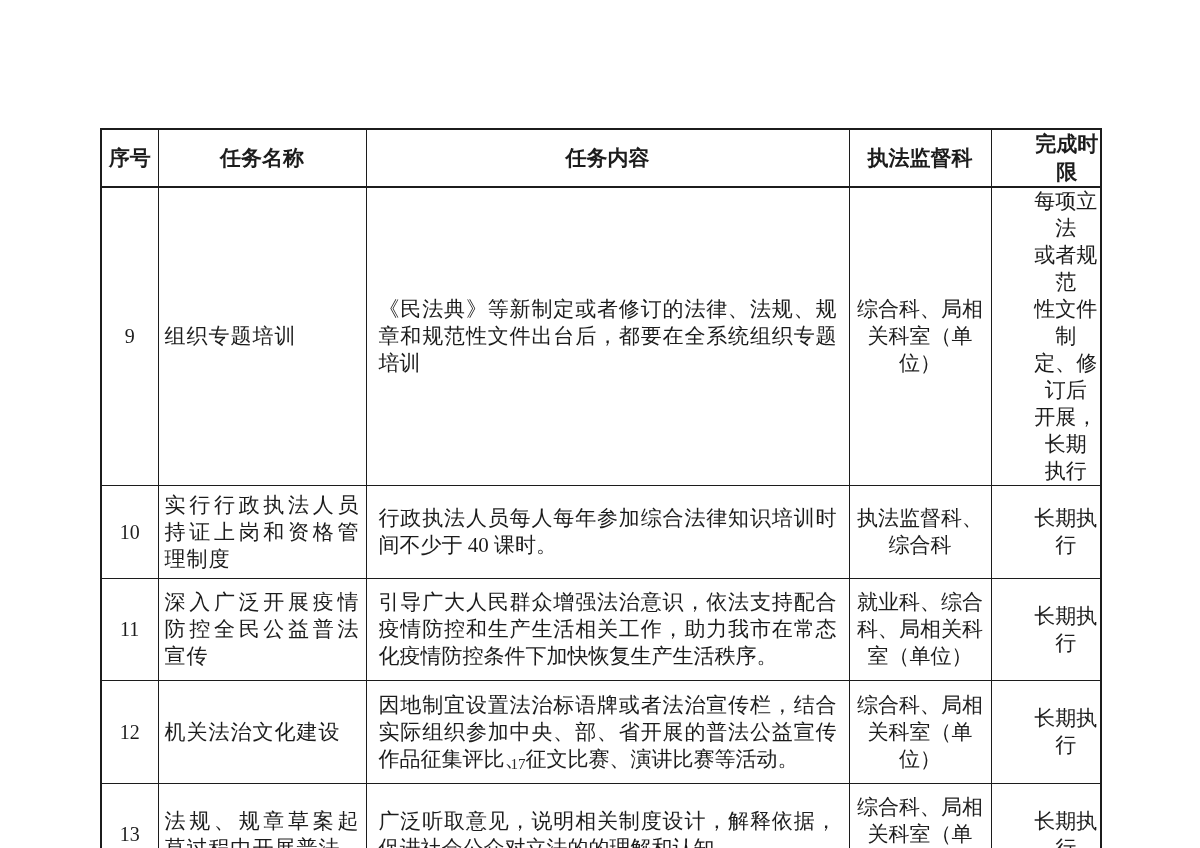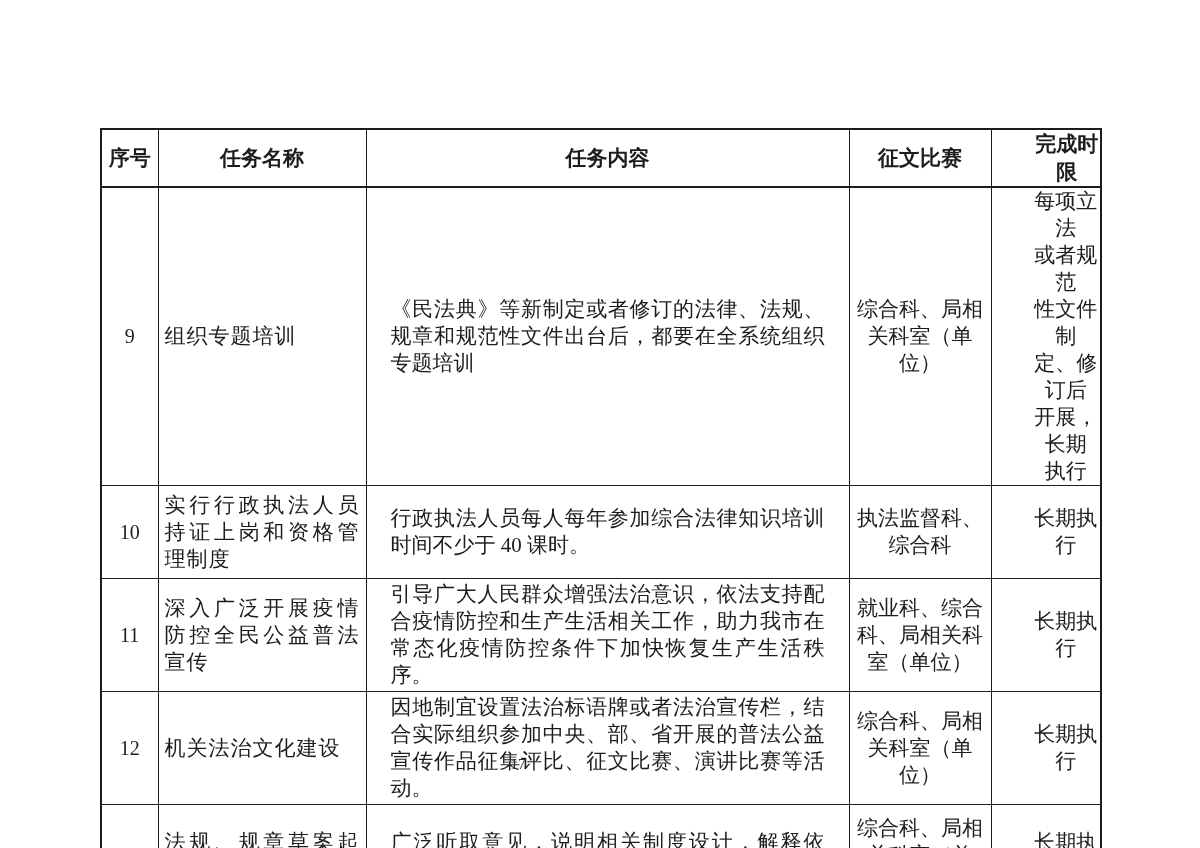--- a/index.html
+++ b/index.html
@@ -49,21 +49,21 @@
     font-size: 20px;
   }
   td.cell-name {
     padding: 0 6px;
     font-size: 21px;
     line-height: 27px;
     text-align: justify;
     letter-spacing: 1px;
   }
   td.cell-content {
-    padding: 2px 24px;
+    padding: 2px 12px;
     font-size: 21px;
     line-height: 27px;
     text-align: justify;
   }
   td.cell-unit {
     padding: 10px 7px;
     font-size: 21px;
     line-height: 27px;
     text-align: center;
   }
@@ -92,21 +92,21 @@
     <col style="width:208px">
     <col style="width:483px">
     <col style="width:142px">
     <col style="width:110px">
   </colgroup>
   <thead>
     <tr>
       <th>序号</th>
       <th>任务名称</th>
       <th>任务内容</th>
-      <th>征文比赛</th>
+      <th>执法监督科</th>
       <th>完成时限</th>
     </tr>
   </thead>
   <tbody>
     <tr class="r0">
       <td class="cell-index">9</td>
       <td class="cell-name">组织专题培训</td>
       <td class="cell-content">《民法典》等新制定或者修订的法律、法规、规章和规范性文件出台后，都要在全系统组织专题培训</td>
       <td class="cell-unit">综合科、局相关科室（单位）</td>
       <td class="cell-deadline">每项立法

